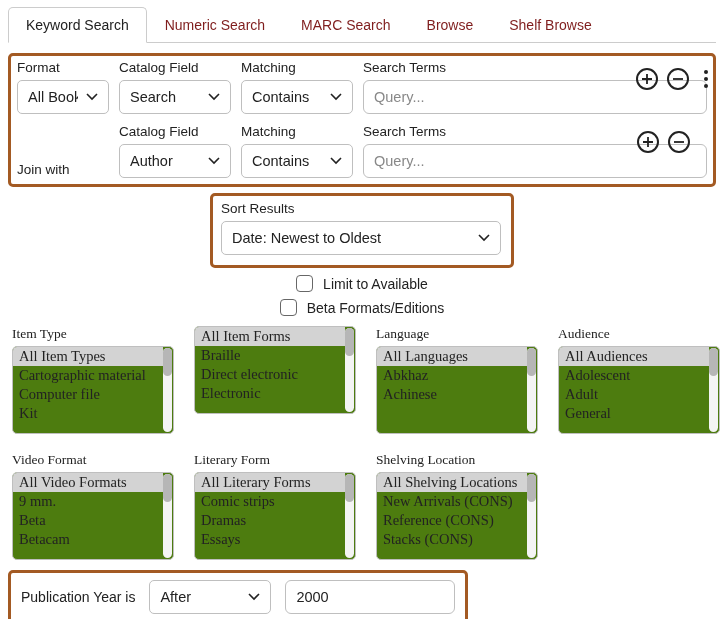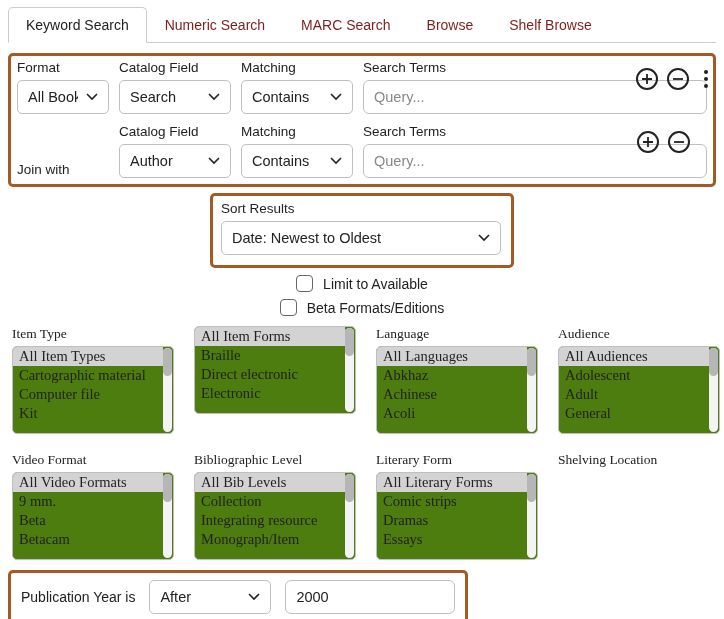--- a/index.html
+++ b/index.html
@@ -242,21 +242,20 @@
           </div>
       </div>
     </div>
     <div class="facet">
       <label>Language</label>
       <div class="listbox">
         <div class="opts" id="f-language">
             <div class="opt sel">All Languages</div>
             <div class="opt">Abkhaz</div>
             <div class="opt">Achinese</div>
-            <div class="opt">Acoli</div>
           </div>
           <div class="sb-track">
             <div class="sb-thumb"></div>
           </div>
       </div>
     </div>
     <div class="facet">
       <label>Audience</label>
       <div class="listbox">
         <div class="opts" id="f-audience">
@@ -278,49 +277,46 @@
             <div class="opt">9 mm.</div>
             <div class="opt">Beta</div>
             <div class="opt">Betacam</div>
           </div>
           <div class="sb-track">
             <div class="sb-thumb"></div>
           </div>
       </div>
     </div>
     <div class="facet">
-      <label>Bibliographic Level</label>
-      <div class="listbox">
-        <div class="opts" id="f-bib_level">
-            <div class="opt sel">All Bib Levels</div>
-            <div class="opt">Collection</div>
-            <div class="opt">Integrating resource</div>
-            <div class="opt">Monograph/Item</div>
-          </div>
-          <div class="sb-track">
-            <div class="sb-thumb"></div>
-          </div>
-      </div>
-    </div>
-    <div class="facet">
       <label>Literary Form</label>
       <div class="listbox">
         <div class="opts" id="f-literary_form">
             <div class="opt sel">All Literary Forms</div>
             <div class="opt">Comic strips</div>
             <div class="opt">Dramas</div>
             <div class="opt">Essays</div>
           </div>
           <div class="sb-track">
             <div class="sb-thumb"></div>
           </div>
       </div>
     </div>
     <div class="facet">
       <label>Shelving Location</label>
+      <div class="listbox">
+        <div class="opts" id="f-shelving_location">
+            <div class="opt sel">All Shelving Locations</div>
+            <div class="opt">New Arrivals (CONS)</div>
+            <div class="opt">Reference (CONS)</div>
+            <div class="opt">Stacks (CONS)</div>
+          </div>
+          <div class="sb-track">
+            <div class="sb-thumb"></div>
+          </div>
+      </div>
     </div>
   </div>
 
   
   <div class="hl-brown pub-row">
     <span class="lbl">Publication Year is</span>
     <div class="selectish" style="width:122px">
       <span class="val">After</span>
       <span class="chev">
           <svg viewBox="0 0 12 12">

